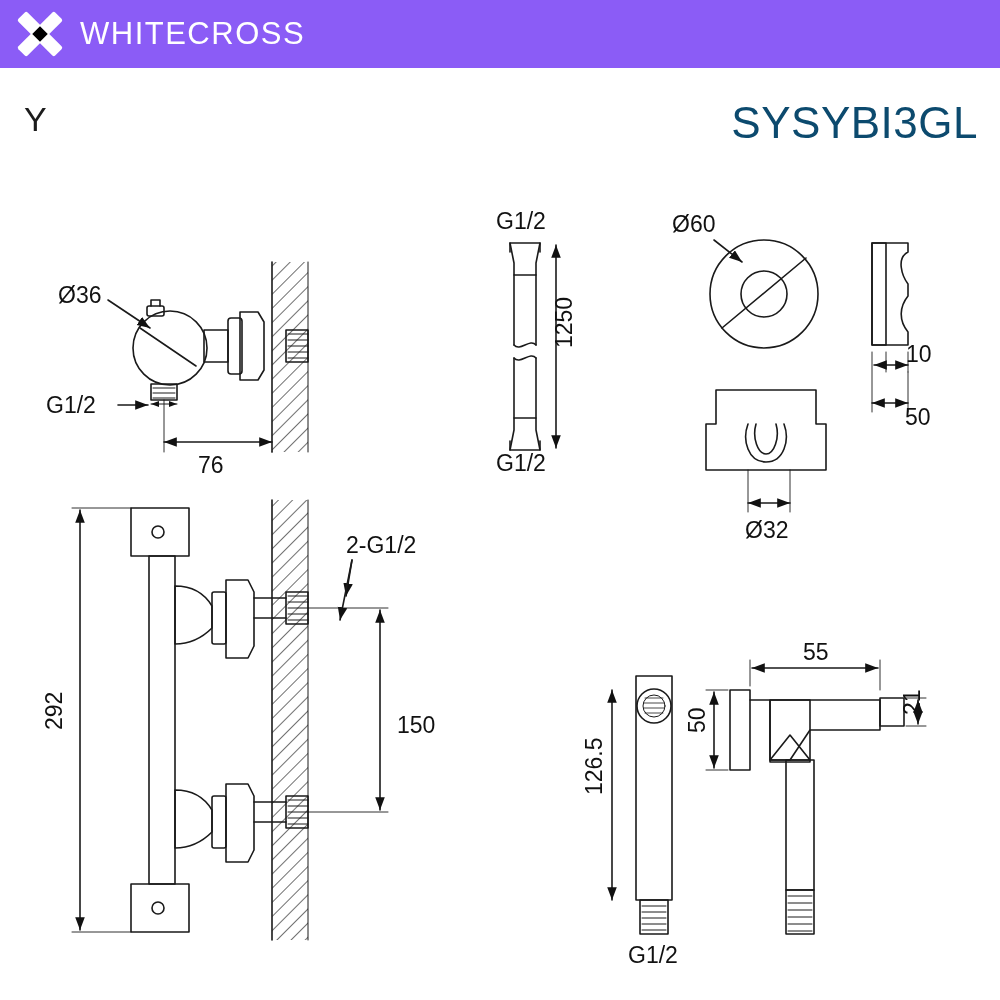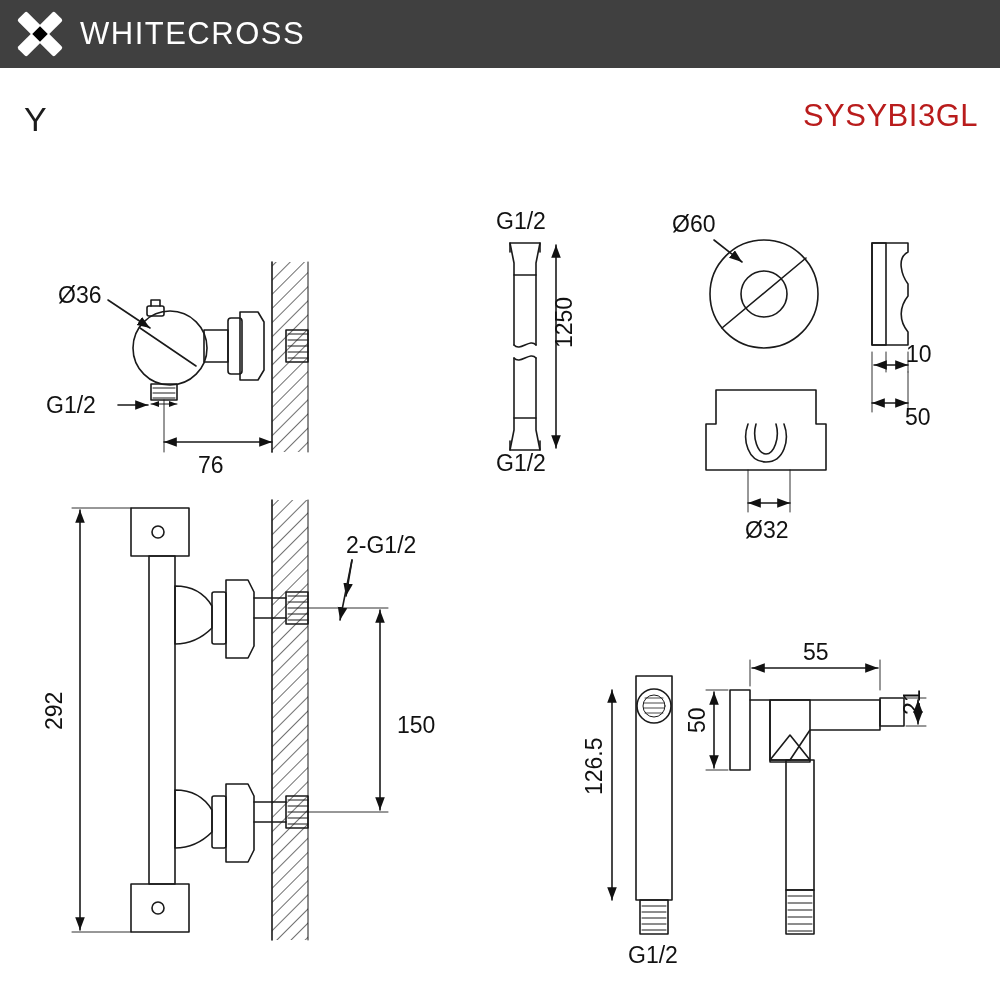--- a/index.html
+++ b/index.html
@@ -15,21 +15,21 @@
     position: relative;
     overflow: hidden;
   }
 
   
   .header-bar {
     position: absolute;
     left: 0; top: 0;
     width: 1000px;
     height: 68px;
-    background: #404040;
+    background: #8b5cf6;
     display: flex;
     align-items: center;
   }
   .brand-logo {
     width: 56px;
     height: 56px;
     margin-left: 12px;
     position: relative;
     flex: 0 0 auto;
   }
@@ -71,23 +71,23 @@
     position: absolute;
     left: 24px;
     top: 100px;
     font-size: 34px;
     color: #1c1c1c;
   }
   .model-code {
     position: absolute;
     right: 22px;
     top: 98px;
-    font-size: 31px;
+    font-size: 44px;
     letter-spacing: 0.5px;
-    color: #b91c1c;
+    color: #0c4a6e;
   }
 
   
   #drawing {
     position: absolute;
     left: 0; top: 0;
     width: 1000px;
     height: 1000px;
   }
   .dim-text-lg {

